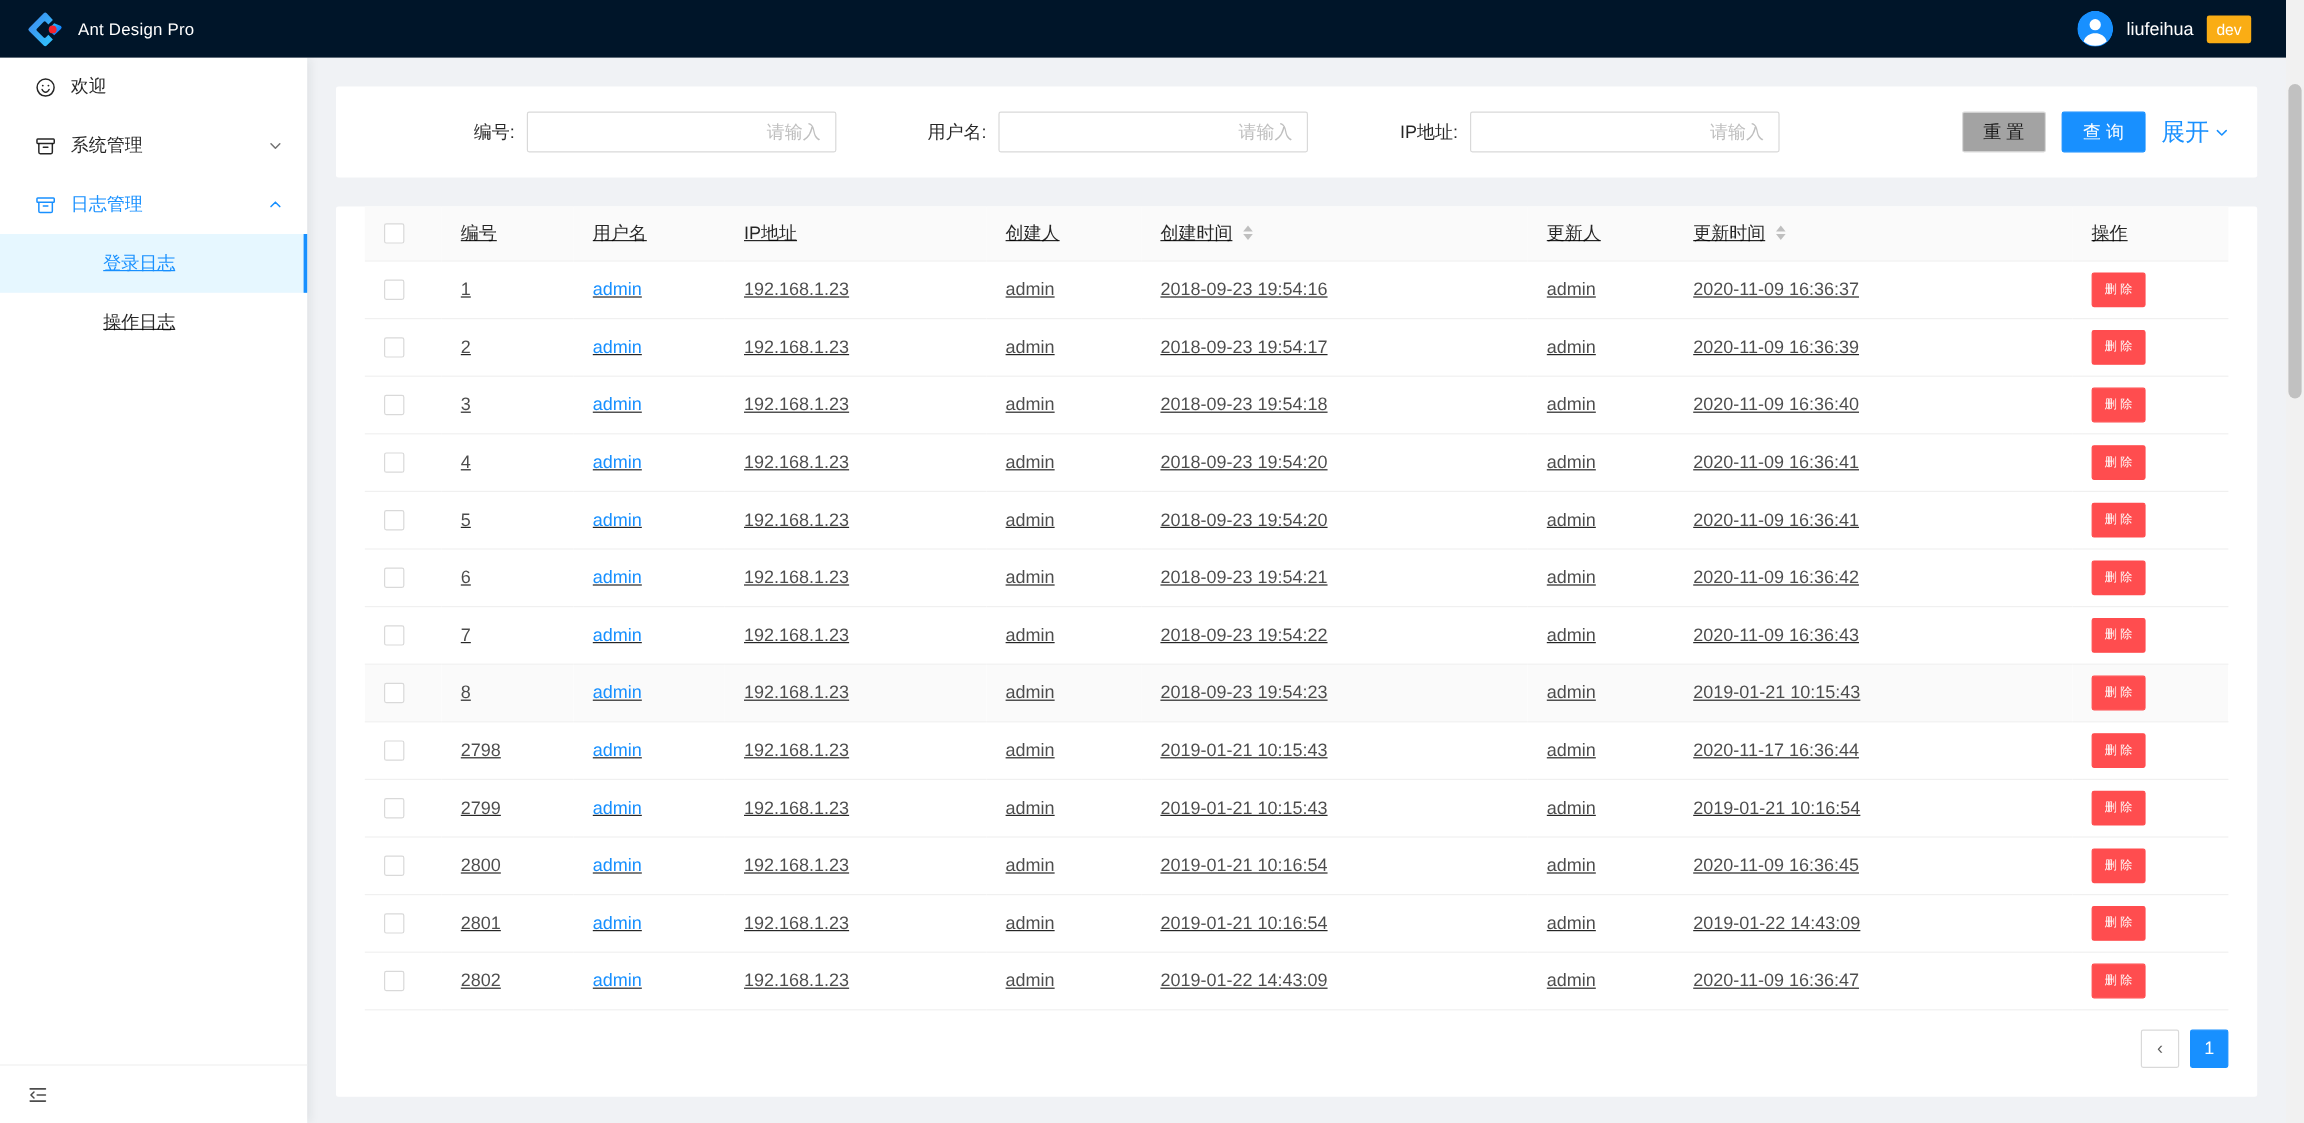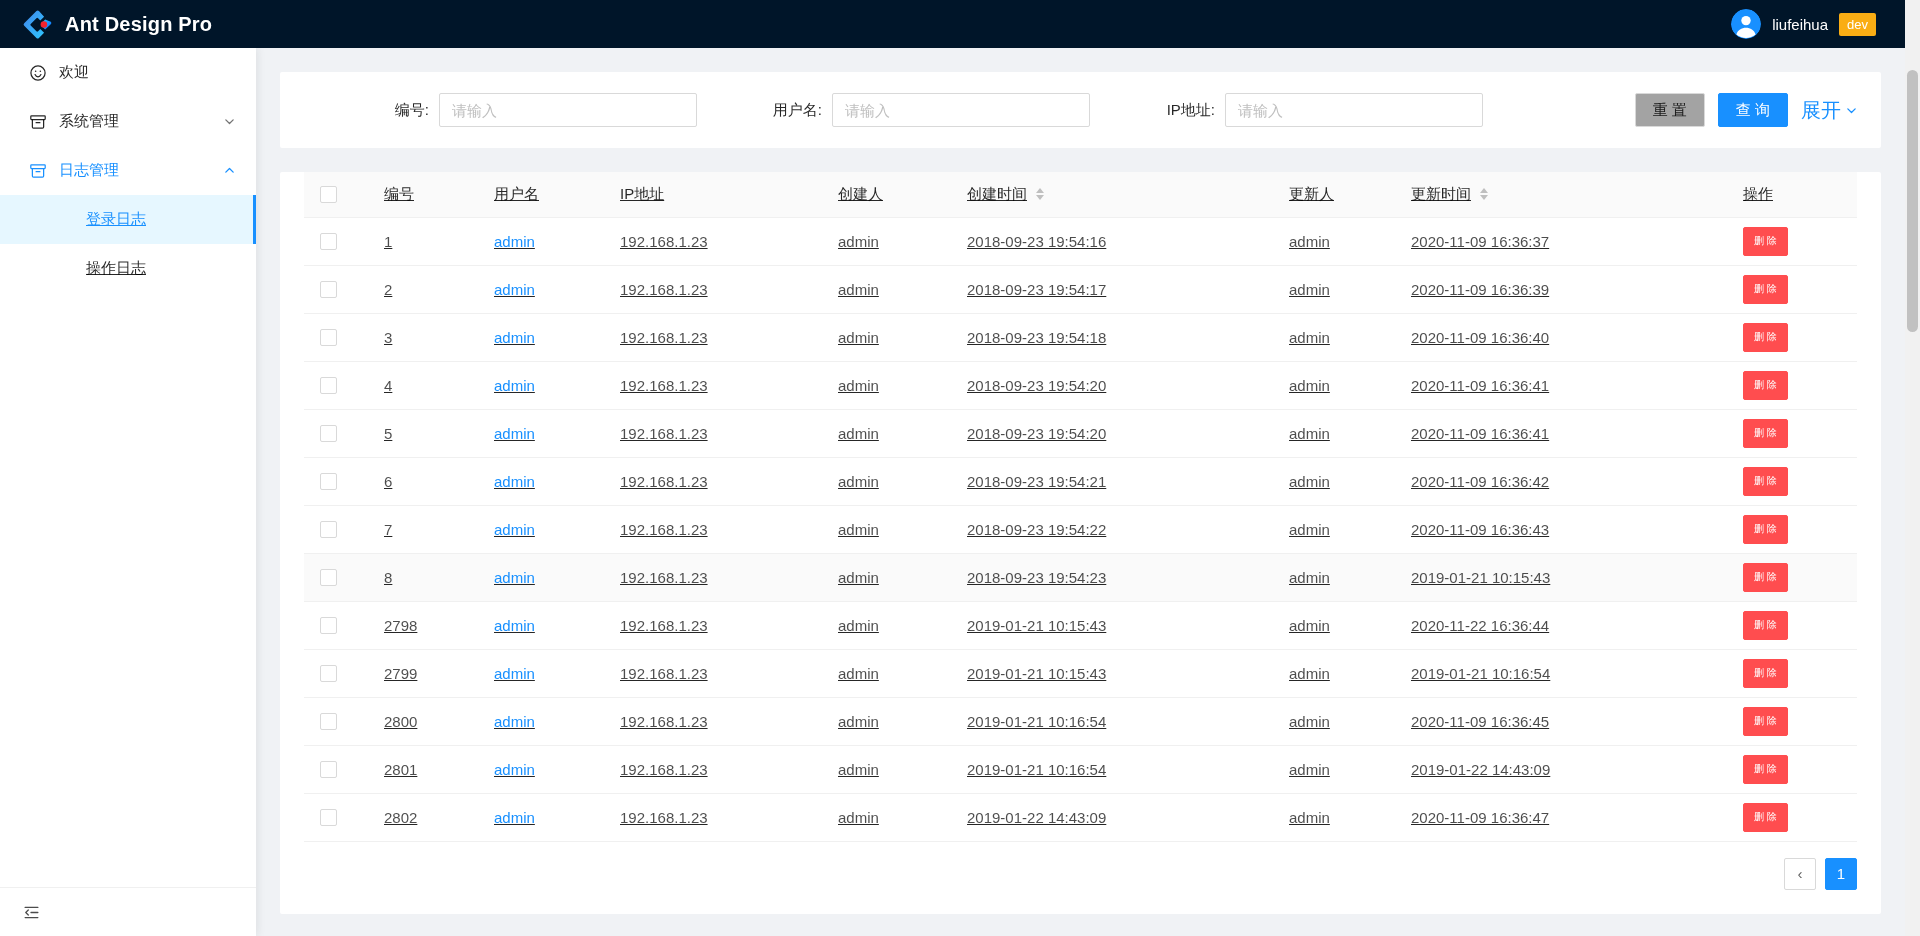--- a/index.html
+++ b/index.html
@@ -11,21 +11,21 @@
     color: rgba(0,0,0,.85);
   }
 
   
   .header {
     position: absolute; top:0; left:0; width:1920px; height:48px;
     background:#001529; display:flex; align-items:center; justify-content:space-between;
     padding:0 44px 0 22px; z-index:30;
   }
   .logo-area { display:flex; align-items:center; gap:12px; }
-  .logo-title { color:#fff; font-size:20px; font-weight:700; letter-spacing:.2px; }
+  .logo-title { color:#fff; font-size:14px; font-weight:400; letter-spacing:.2px; }
   .header-right { display:flex; align-items:center; gap:11px; }
   .avatar { width:30px; height:30px; border-radius:50%; overflow:hidden; display:flex; cursor:pointer; }
   .username { color:#fff; font-size:15px; cursor:pointer; }
   .env-tag { background:#faad14; color:#fff; font-size:13px; line-height:23px; padding:0 8px; border-radius:2px; }
 
   
   .sidebar {
     position:absolute; top:48px; left:0; bottom:0; width:256px; background:#fff;
     box-shadow:2px 0 8px 0 rgba(29,35,41,.08); z-index:20; display:flex; flex-direction:column;
   }
@@ -52,21 +52,21 @@
   
   .main { position:absolute; left:256px; top:48px; right:15px; bottom:0; padding:24px; overflow:hidden; }
   .card { background:#fff; border-radius:2px; }
 
   
   .search-card { padding:21px 24px; display:flex; align-items:center; }
   .field { display:flex; align-items:center; width:393px; }
   .field label { flex:1; text-align:right; padding-right:10px; font-size:15px; color:rgba(0,0,0,.85); white-space:nowrap; }
   .field input {
     width:258px; height:34px; border:1px solid #d9d9d9; border-radius:2px;
-    padding:0 12px; font-size:15px; color:rgba(0,0,0,.85); outline:none; font-family:inherit;
+    padding:0 12px; font-size:15px; color:rgba(0,0,0,.85); outline:none; font-family:inherit;text-align:right;
   }
   .field input::placeholder { color:#bfbfbf; }
   .actions { margin-left:auto; display:flex; align-items:center; gap:13px; }
   .btn {
     height:34px; padding:0 17px; border-radius:2px; border:1px solid #d9d9d9;
     background:#a3a3a3; font-size:15px; color:rgba(0,0,0,.85); cursor:pointer; font-family:inherit; white-space:nowrap;
   }
   .btn.primary { background:#1890ff; border-color:#1890ff; color:#fff; }
   .expand-link { display:flex; align-items:center; gap:5px; color:#1890ff; font-size:20px; cursor:pointer; text-decoration:none; white-space:nowrap; }
 
@@ -387,21 +387,21 @@
           <tr>
     <td>
               <div class="checkbox"></div>
             </td>
     <td class="c-id">2798</td>
     <td><a class="link c-user">admin</a></td>
     <td class="c-ip">192.168.1.23</td>
     <td class="c-creator">admin</td>
     <td class="c-created">2019-01-21 10:15:43</td>
     <td class="c-updater">admin</td>
-    <td class="c-updated">2020-11-22 16:36:44</td>
+    <td class="c-updated">2020-11-17 16:36:44</td>
     <td><button class="btn-delete">删 除</button></td>
   </tr>
           <tr>
     <td>
               <div class="checkbox"></div>
             </td>
     <td class="c-id">2799</td>
     <td><a class="link c-user">admin</a></td>
     <td class="c-ip">192.168.1.23</td>
     <td class="c-creator">admin</td>

